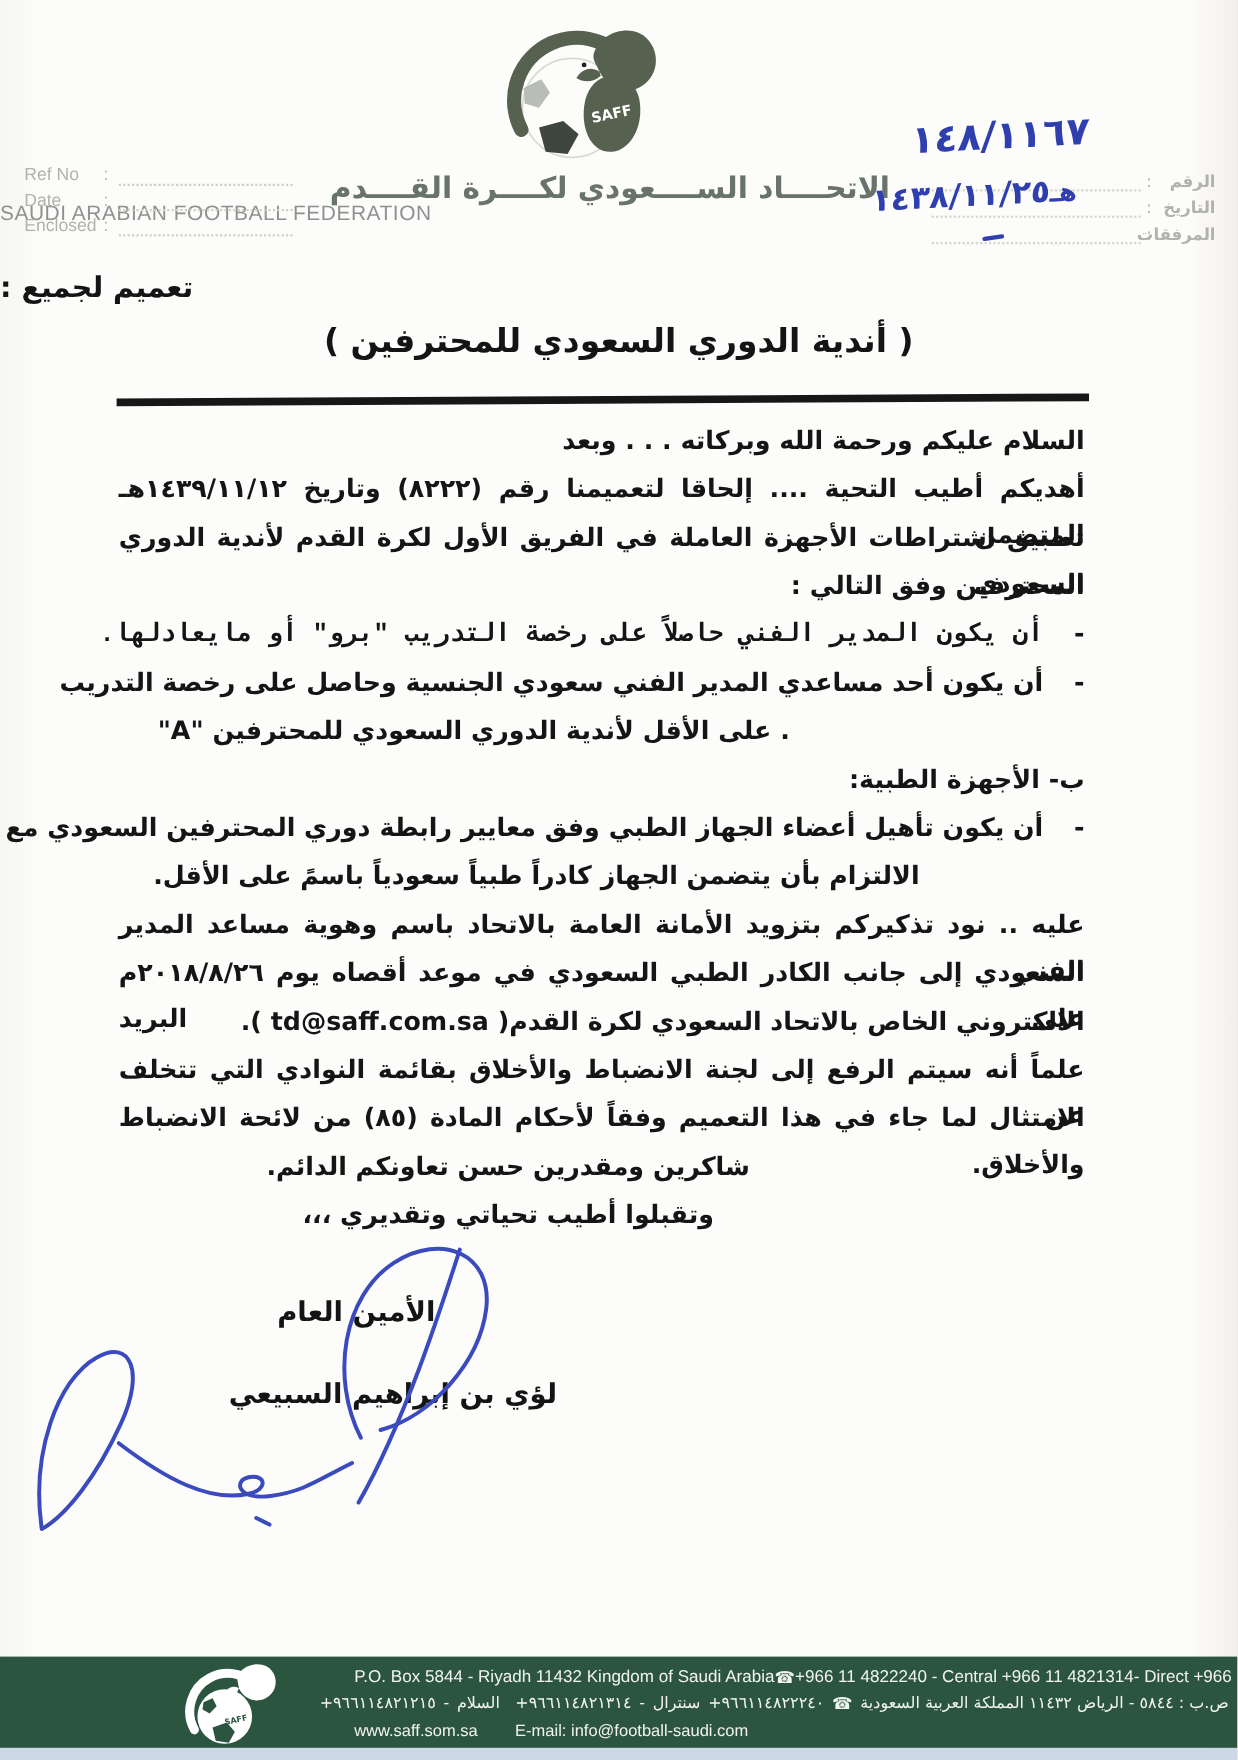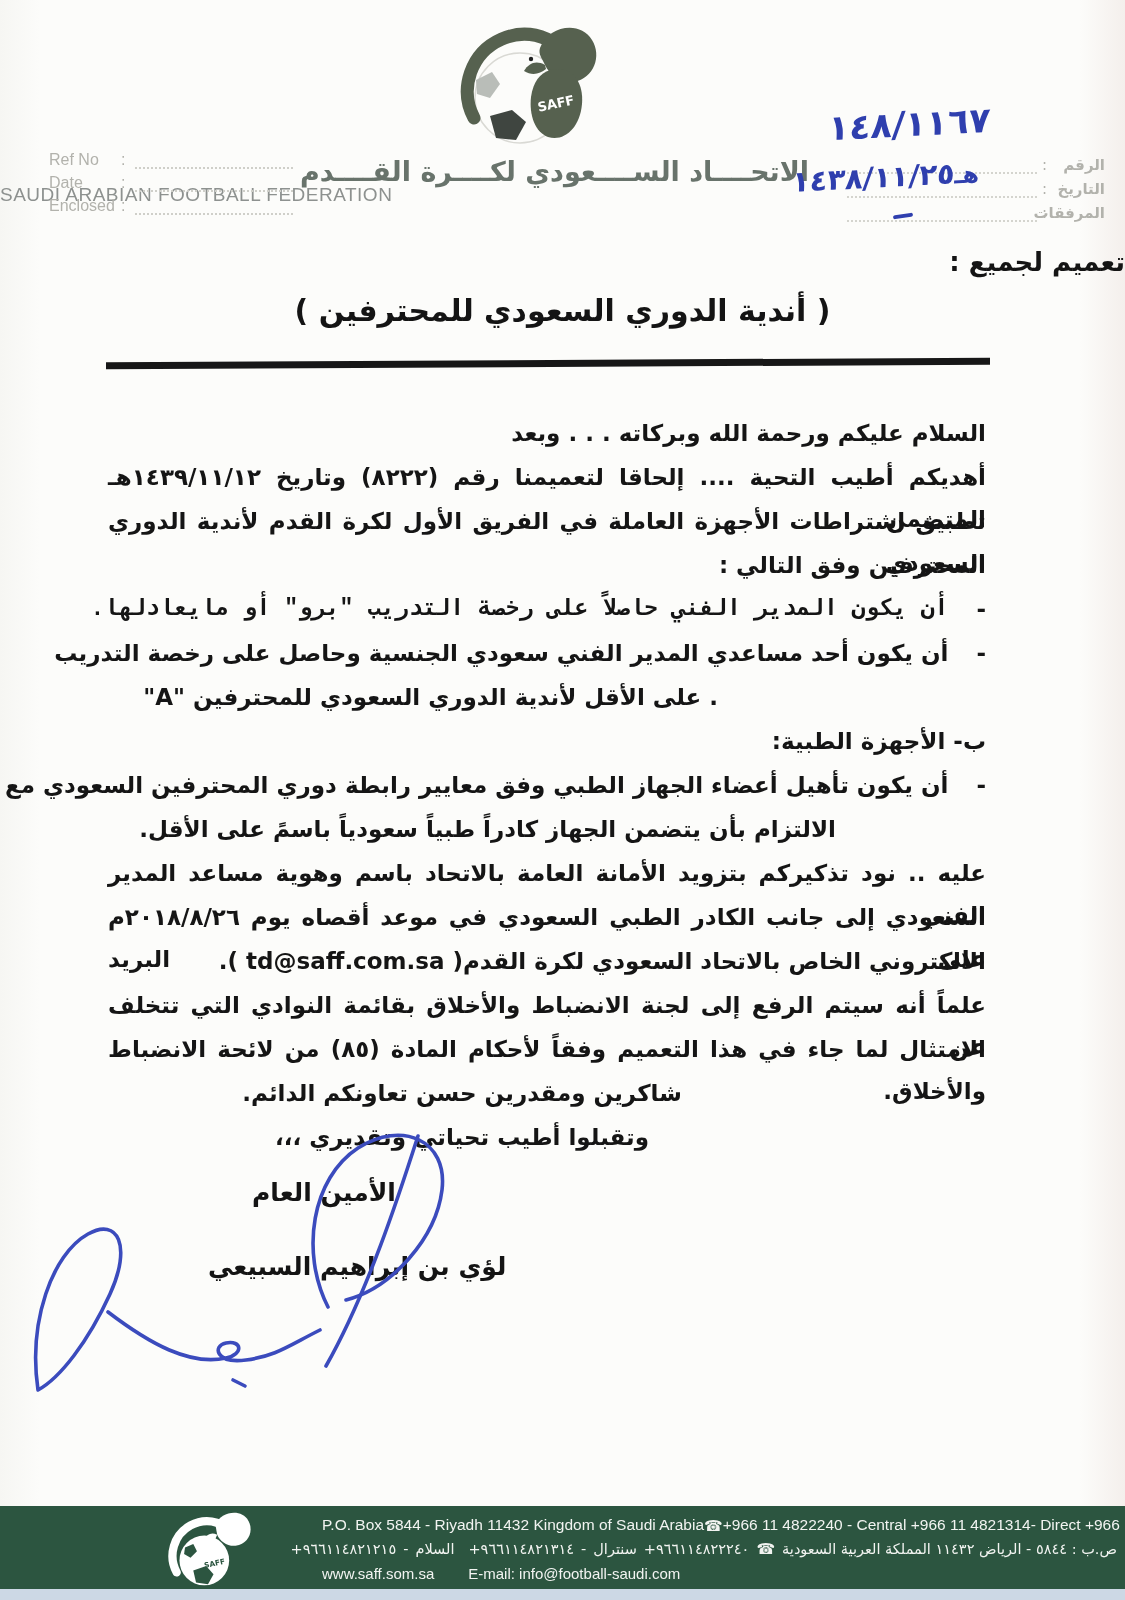--- a/index.html
+++ b/index.html
@@ -9,44 +9,44 @@
   
   .logo{position:absolute;left:452px;top:18px;width:150px;height:150px;}
   .org-ar{position:absolute;left:0;top:156px;width:1109px;text-align:center;
           color:#68736b;font-size:27px;font-weight:bold;direction:rtl;}
   .org-en{position:absolute;left:0;top:184px;width:1125px;text-align:left;
           color:#8d918f;font-size:19px;letter-spacing:.5px;font-family:"Liberation Sans",sans-serif;}
   
   .meta-l{position:absolute;left:22px;top:146px;font-family:"Liberation Sans",sans-serif;
           color:#b2b2ac;font-size:16px;}
   .meta-l .row{display:flex;align-items:flex-end;height:23px;}
-  .meta-l .lab{width:72px;margin-left:27px;}
+  .meta-l .lab{width:72px;}
   .meta-l .col{width:14px;}
   .meta-l .dots{width:158px;border-bottom:2px dotted #cfcfc9;height:14px;}
   .meta-r{position:absolute;right:20px;top:150px;color:#b2b2ac;font-size:15px;}
   .meta-r .row{display:flex;direction:rtl;align-items:flex-end;height:24px;}
   .meta-r .lab{width:58px;text-align:right;font-weight:bold;}
   .meta-r .col{width:10px;}
   .meta-r .dots{width:190px;border-bottom:2px dotted #d4d4ce;height:13px;}
   .hand{position:absolute;color:#2f3fae;font-weight:bold;transform:rotate(-3deg) skewX(-6deg);}
   .hand-ref{left:828px;top:104px;font-size:35px;letter-spacing:2px;}
   .hand-date{left:792px;top:160px;font-size:29px;letter-spacing:1px;}
   .hand-era{font-size:24px;letter-spacing:0;}
   .date-tick{position:absolute;left:893px;top:214px;width:20px;height:4px;background:#2f3fae;
              border-radius:2px;transform:rotate(-8deg);}
   
-  .t1{position:absolute;left:0;top:247px;width:1125px;text-align:right;direction:rtl;
+  .t1{position:absolute;left:0;top:247px;width:1125px;text-align:left;direction:rtl;
       font-size:26px;font-weight:bold;color:#141414;}
   .t2{position:absolute;left:0;top:293px;width:1125px;text-align:center;direction:rtl;
       font-size:30px;font-weight:bold;color:#141414;}
   .bar{position:absolute;left:106px;top:360px;width:884px;height:7px;background:#171717;
        transform:rotate(-.3deg);}
   
   .body{position:absolute;left:108px;top:380px;width:878px;color:#151515;
-        font-size:23px;font-weight:bold;margin-top:32px;}
+        font-size:23px;font-weight:bold;}
   .bl{height:44px;line-height:42px;direction:rtl;text-align:right;white-space:nowrap;}
   .j{text-align:justify;text-align-last:justify;white-space:normal;}
   .bullet{display:flex;direction:rtl;}
   .bullet .dash{flex:none;margin-left:28px;}
   .bt{flex:1;}
   .jt{text-align:justify;text-align-last:justify;}
   .rt{text-align:right;font-family:Liberation Mono, monospace;}
   .aline{direction:ltr;text-align:right;margin-right:268px;white-space:nowrap;}
   .ind1{margin-right:150px;}
   .c1{text-align:center;margin-right:170px;}

